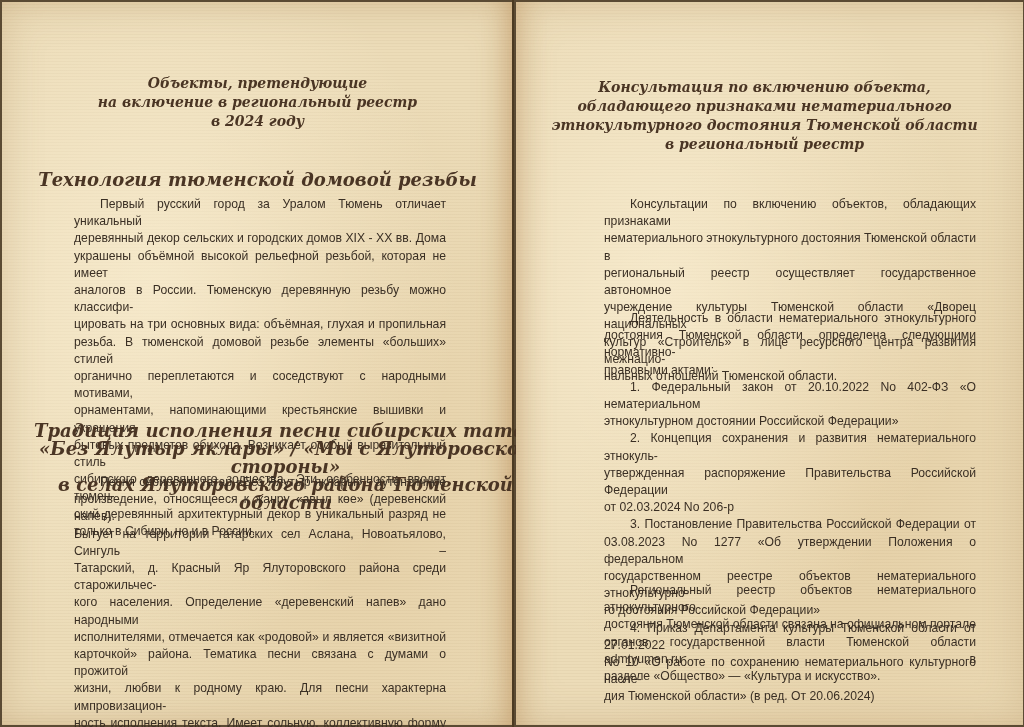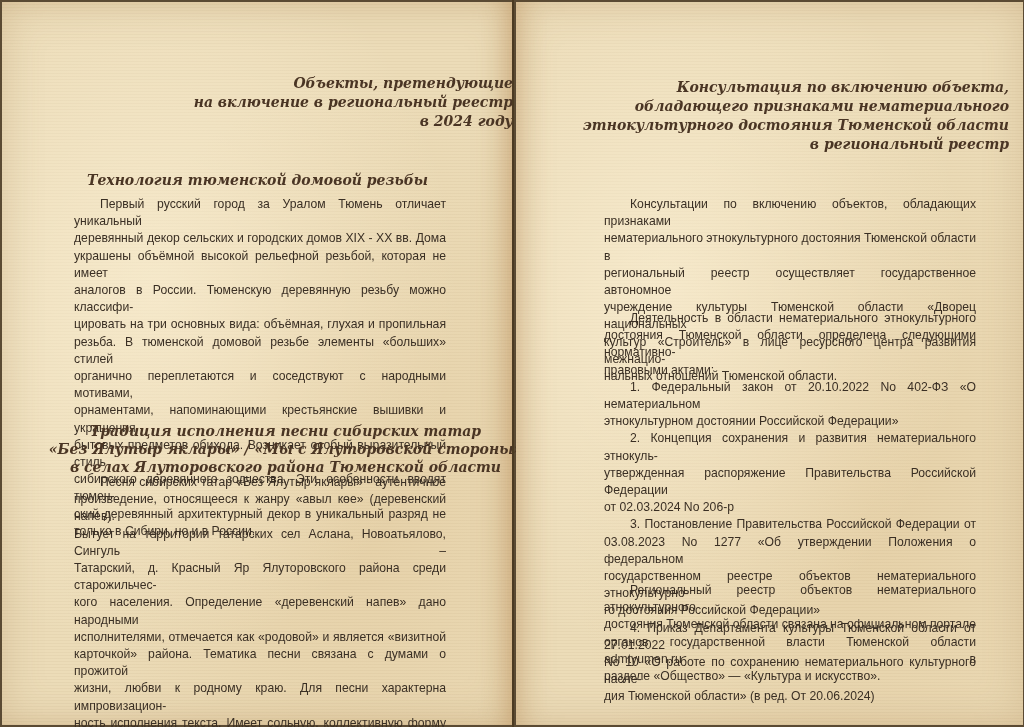--- a/index.html
+++ b/index.html
@@ -16,24 +16,24 @@
       radial-gradient(ellipse at 70% 70%, rgba(210,175,120,0.25), rgba(210,175,120,0) 60%),
       repeating-linear-gradient(0deg, rgba(120,90,50,0.05) 0px, rgba(120,90,50,0.05) 1px, rgba(0,0,0,0) 1px, rgba(0,0,0,0) 3px),
       #ecdcb8;
   }
   .page.left { width:511px; margin-left:2px; box-shadow: inset -18px 0 26px -14px rgba(170,110,50,0.35), inset 0 0 40px rgba(150,110,60,0.25); }
   .page.right { width:507px; margin-left:3px; box-shadow: inset 18px 0 26px -14px rgba(170,110,50,0.25), inset 0 0 40px rgba(150,110,60,0.22); }
   .title {
     font-family:"DejaVu Serif", serif; font-style:italic; font-weight:bold;
     color:#4a3524; text-align:center; font-size:14px; line-height:19px; margin:0;
   }
-  .title span { display:block;text-align:right; }
+  .title span { display:block; }
   .subtitle {
     font-family:"DejaVu Serif", serif; font-style:italic; font-weight:bold;
-    color:#4a3524; text-align:center; font-size:14px; line-height:18px; margin:0;
+    color:#4a3524; text-align:center; font-size:18px; line-height:18px; margin:0;
   }
   .subtitle span { display:block; }
   .body-text {
     font-family:"Liberation Sans", sans-serif; color:#3a2f24;
     font-size:12.2px; line-height:17.2px; text-align:justify; margin:2px;
     hyphens:manual;
   }
   .body-text span { display:block; text-align:justify; text-align-last:justify; }
   .body-text span.last { text-align-last:left; }
   .indent { text-indent:26px; }

